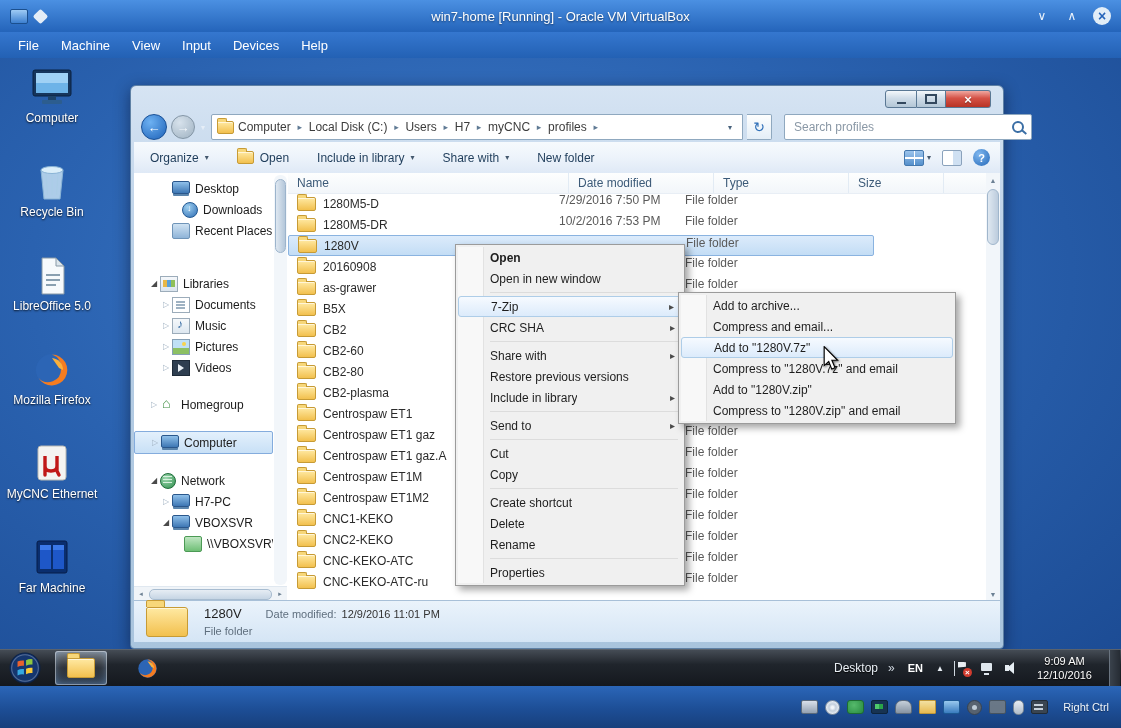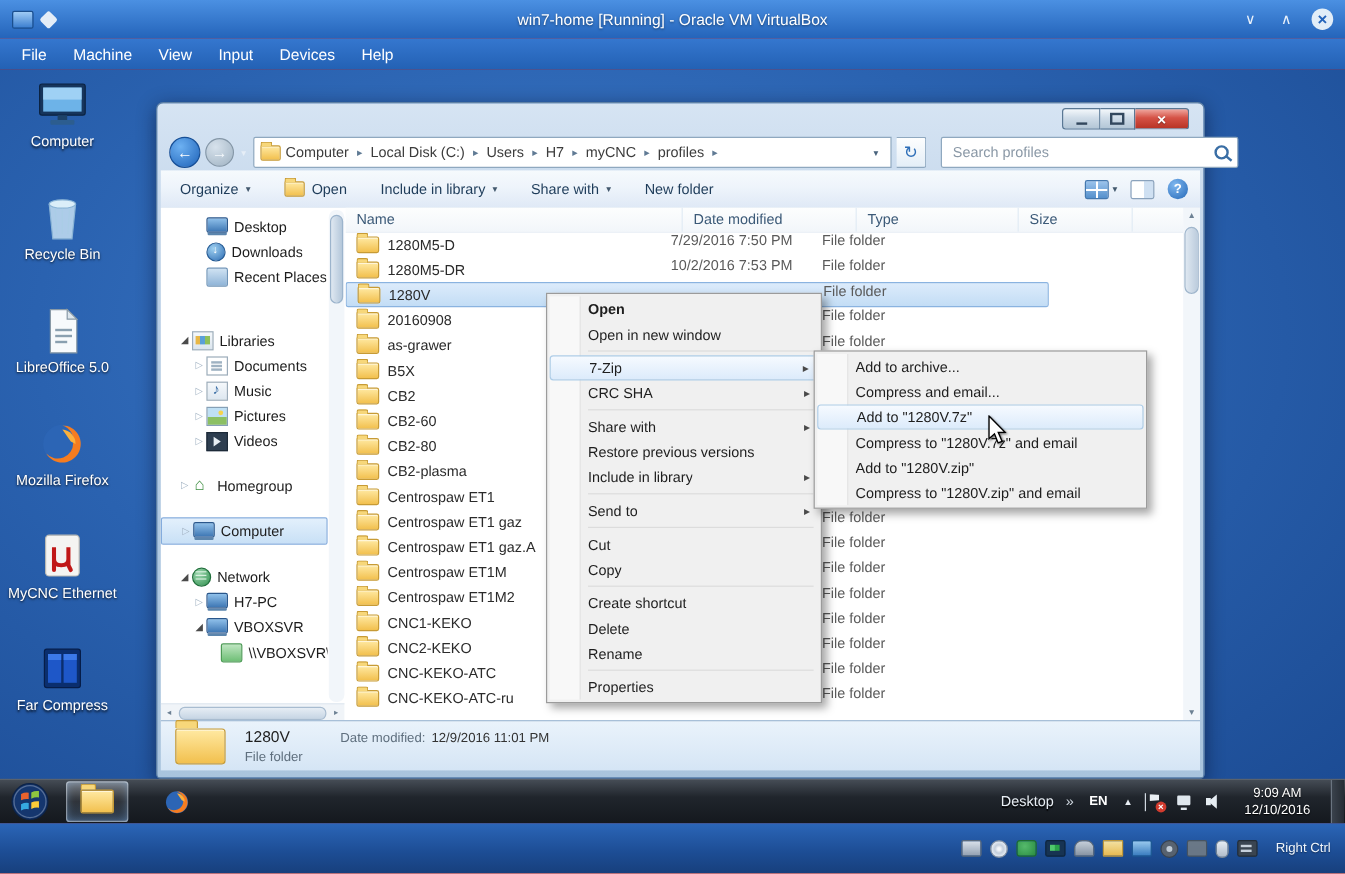--- a/index.html
+++ b/index.html
@@ -165,21 +165,21 @@
   .folder.lg{width:40px;height:28px;border-radius:2px 3px 3px 3px}
   .folder.lg::before{width:17px;height:6px;top:-8px}
   .folder.md{width:26px;height:18px}
   .folder.md::before{width:11px;height:4px;top:-6px}
 
   
   .details{position:absolute;left:3px;right:3px;bottom:6px;height:41px;
     background:linear-gradient(#eaf3fb,#d5e5f5);border-top:1px solid #a8c0d8;
     display:flex;align-items:center;padding:0 12px;gap:16px}
   .det-line1{display:flex;align-items:baseline;font-size:13px;color:#1e1e1e}
-  .det-datelabel{font-size:11px;color:#5f6f7e;margin-left:42px}
+  .det-datelabel{font-size:11px;color:#5f6f7e;margin-left:24px}
   .det-date{font-size:11px;color:#333;margin-left:5px}
   .det-type{font-size:11px;color:#5f6f7e;margin-top:4px}
 
   
   .cmenu{position:absolute;background:#f0f0f0;border:1px solid #9b9b9b;padding:2px;z-index:40;
     box-shadow:4px 4px 7px rgba(0,0,0,.35);font-size:12px;color:#1e1e1e}
   .cmenu::after{content:"";position:absolute;top:2px;bottom:2px;left:2px;width:25px;
     background:#f8f8f8;border-right:1px solid #e2e2e2;z-index:0}
   .ctx{left:455px;top:186px;width:224px}
   .sub{left:678px;top:234px;width:272px;z-index:41}
@@ -331,21 +331,21 @@
         <div class="dicon">
           <div class="img">
             <svg width="44" height="40" viewBox="0 0 44 40">
               <rect x="7" y="3" width="30" height="32" rx="2" fill="#0a2e6e" stroke="#061d49"></rect>
               <rect x="10" y="7" width="11" height="24" fill="#1e57c8"></rect>
               <rect x="23" y="7" width="11" height="24" fill="#1e57c8"></rect>
               <rect x="10" y="7" width="11" height="5" fill="#3b79e8"></rect>
               <rect x="23" y="7" width="11" height="5" fill="#3b79e8"></rect>
             </svg>
           </div>
-          <div class="lbl">Far Compress</div>
+          <div class="lbl">Far Machine</div>
         </div>
       </div>
 
     <div class="win">
       <div class="win-btns">
         <span class="wbtn min"></span>
         <span class="wbtn max"></span>
         <span class="wbtn close"></span>
       </div>
 
@@ -411,21 +411,21 @@
         </span>
       </div>
 
       <div class="content">
         <div class="navpane">
             <div class="nav-row" style="padding-left: 26px;">
               <span class="nav-arrow"></span>
               <span class="ic ic-desktop"></span>
               <span class="nav-lbl">Desktop</span>
             </div>
-            <div class="nav-row" style="padding-left: 26px;">
+            <div class="nav-row" style="padding-left: 26px; margin-left: 10px;">
               <span class="nav-arrow"></span>
               <span class="ic ic-downloads"></span>
               <span class="nav-lbl">Downloads</span>
             </div>
             <div class="nav-row" style="padding-left: 26px;">
               <span class="nav-arrow"></span>
               <span class="ic ic-recent"></span>
               <span class="nav-lbl">Recent Places</span>
             </div>
             <div class="nav-gap"></div>

